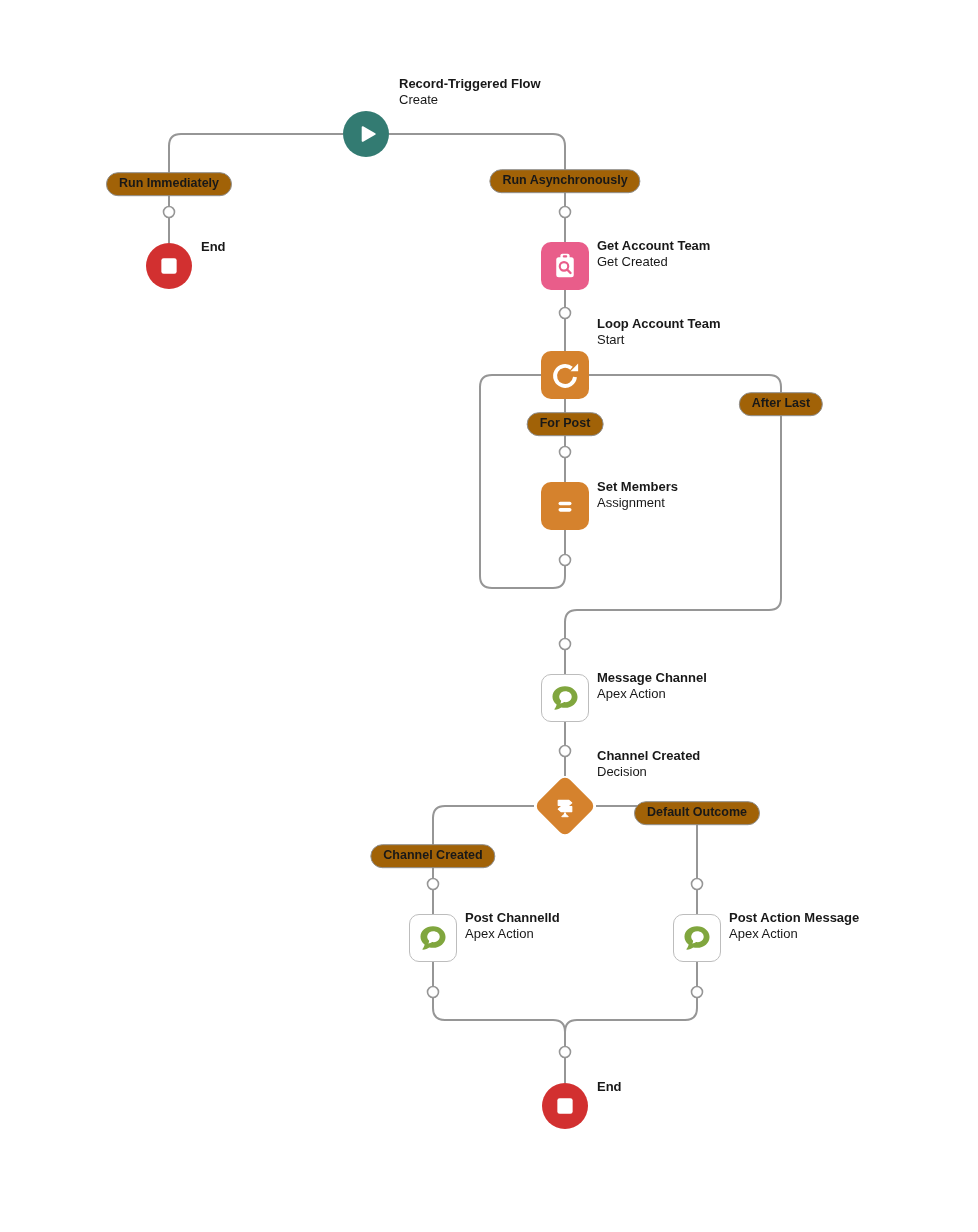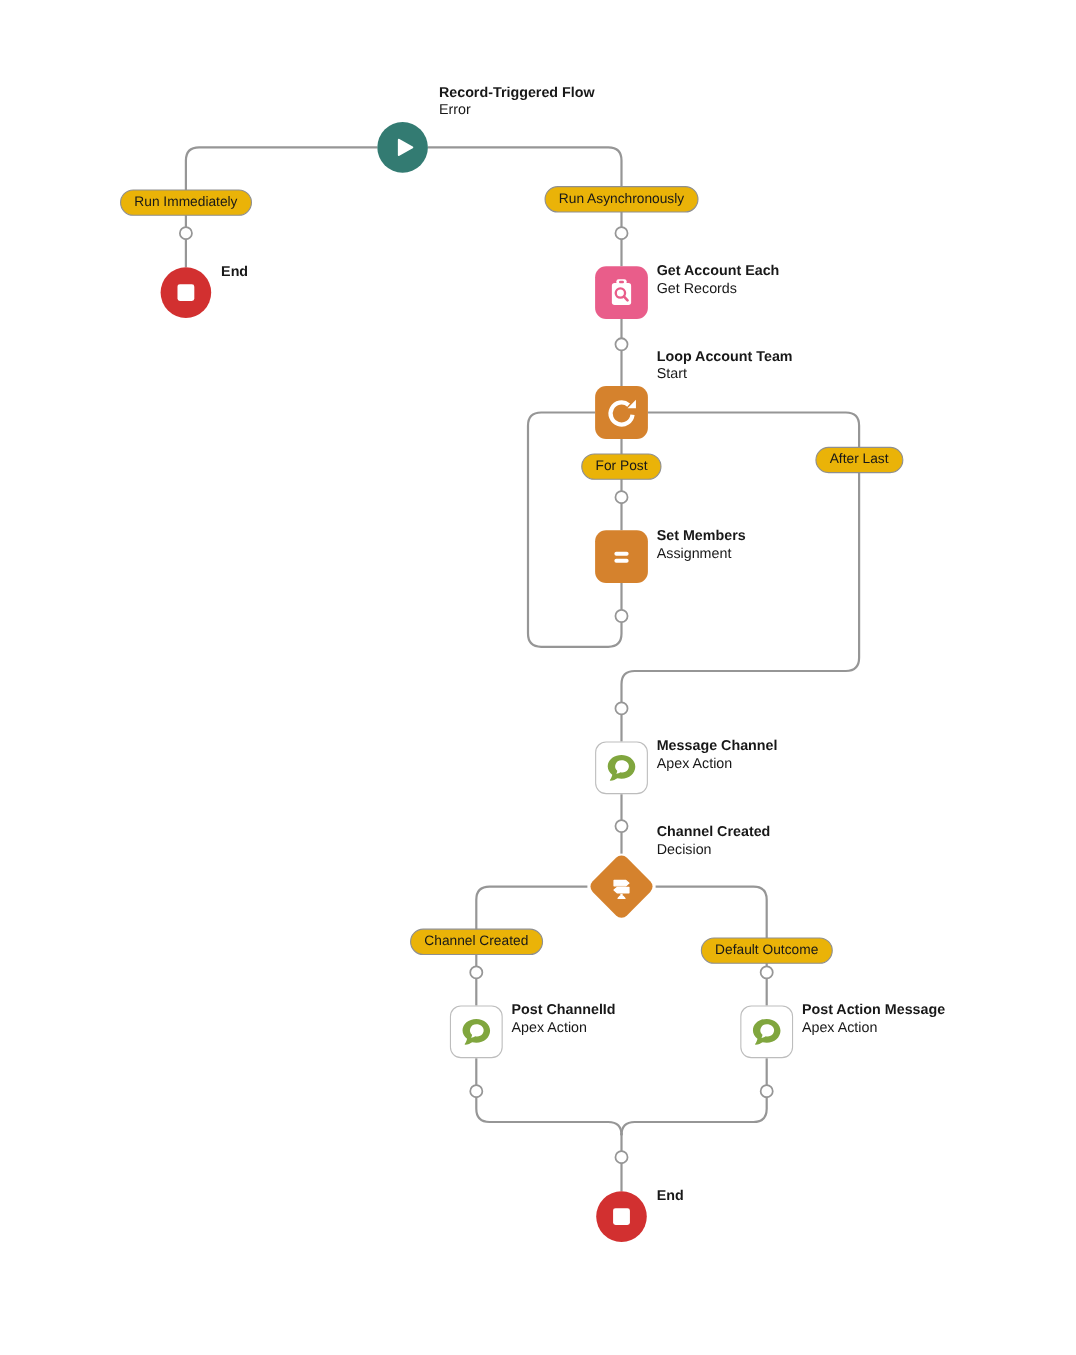--- a/index.html
+++ b/index.html
@@ -28,23 +28,23 @@
     display:flex;align-items:center;justify-content:center;
   }
   .diamond svg{transform:rotate(-45deg);}
 
   .node-label{position:absolute;color:var(--text);white-space:nowrap;}
   .node-title{font-weight:700;font-size:13px;line-height:16px;}
   .node-subtitle{font-weight:400;font-size:13px;line-height:16px;}
 
   .pill{
     position:absolute;transform:translate(-50%,-50%);
-    background:#eab308;border:1px solid var(--pill-border);
+    background:#a16207;border:1px solid var(--pill-border);
     border-radius:12px;padding:3px 12px;
-    font-size:12.5px;font-weight:400;line-height:1.25;
+    font-size:12.5px;font-weight:700;line-height:1.25;
     color:var(--text);white-space:nowrap;
   }
 </style>
 </head>
 <body>
 
 <div class="canvas">
 
   <svg width="0" height="0" style="position:absolute" aria-hidden="true">
     <defs>
@@ -83,21 +83,21 @@
     <circle class="add-circle" cx="565" cy="1052" r="5.5"></circle>
   </svg>
 
   <div class="node-icon circle" style="left:343px;top:111px;background:var(--teal)">
     <svg width="30" height="30" viewBox="0 0 24 24">
       <path fill="#ffffff" stroke="#ffffff" stroke-width="1.5" stroke-linejoin="round" d="M9.3,6.5 L19,12 L9.3,17.5 Z"></path>
     </svg>
   </div>
   <div class="node-label" style="left:399px;top:76px">
     <div class="node-title">Record-Triggered Flow</div>
-    <div class="node-subtitle">Error</div>
+    <div class="node-subtitle">Create</div>
   </div>
 
   <div class="pill" style="left:169px;top:184px">
     <span>Run Immediately</span>
   </div>
   <div class="pill" style="left:565px;top:181px">
     <span>Run Asynchronously</span>
   </div>
 
   <div class="node-icon circle" style="left:146px;top:243px;background:var(--red)">
@@ -112,39 +112,39 @@
   <div class="node-icon square" style="left:541px;top:242px;background:var(--pink)">
     <svg width="30" height="30" viewBox="0 0 24 24">
       <rect x="5" y="5" width="14" height="16" rx="2" fill="#ffffff"></rect>
       <rect x="8.3" y="2.2" width="7.4" height="4.6" rx="1.6" fill="#ffffff"></rect>
       <rect x="10.2" y="3.4" width="3.6" height="1.8" rx="0.9" fill="var(--pink)"></rect>
       <circle cx="11.2" cy="12.3" r="3.4" fill="none" stroke="var(--pink)" stroke-width="1.7"></circle>
       <line x1="13.7" y1="14.8" x2="16.4" y2="17.6" stroke="var(--pink)" stroke-width="1.9" stroke-linecap="round"></line>
     </svg>
   </div>
   <div class="node-label" style="left:597px;top:238px">
-    <div class="node-title">Get Account Each</div>
-    <div class="node-subtitle">Get Records</div>
+    <div class="node-title">Get Account Team</div>
+    <div class="node-subtitle">Get Created</div>
   </div>
 
   <div class="node-icon square" style="left:541px;top:351px;background:var(--orange)">
     <svg width="30" height="30" viewBox="0 0 24 24">
       <path d="M17.2,6.6 A8,8 0 1 0 20,13.6" fill="none" stroke="#ffffff" stroke-width="3.1"></path>
       <polygon points="16.4,8.9 22.5,8.9 22.5,2.8" fill="#ffffff"></polygon>
     </svg>
   </div>
   <div class="node-label" style="left:597px;top:316px">
     <div class="node-title">Loop Account Team</div>
     <div class="node-subtitle">Start</div>
   </div>
 
   <div class="pill" style="left:565px;top:424px">
     <span>For Post</span>
   </div>
-  <div class="pill" style="left:781px;top:418px">
+  <div class="pill" style="left:781px;top:404px">
     <span>After Last</span>
   </div>
 
   <div class="node-icon square" style="left:541px;top:482px;background:var(--orange)">
     <svg width="30" height="30" viewBox="0 0 24 24">
       <rect x="6.8" y="8.5" width="10.4" height="2.9" rx="1.45" fill="#ffffff"></rect>
       <rect x="6.8" y="13.6" width="10.4" height="2.9" rx="1.45" fill="#ffffff"></rect>
     </svg>
   </div>
   <div class="node-label" style="left:597px;top:479px">
@@ -171,21 +171,21 @@
     </svg>
   </div>
   <div class="node-label" style="left:597px;top:748px">
     <div class="node-title">Channel Created</div>
     <div class="node-subtitle">Decision</div>
   </div>
 
   <div class="pill" style="left:433px;top:856px">
     <span>Channel Created</span>
   </div>
-  <div class="pill" style="left:697px;top:864px">
+  <div class="pill" style="left:697px;top:813px">
     <span>Default Outcome</span>
   </div>
 
   <div class="node-icon square action" style="left:409px;top:914px">
     <svg width="32" height="32" viewBox="0 0 24 24">
         <use href="#icon-chat"></use>
       </svg>
   </div>
   <div class="node-label" style="left:465px;top:910px">
     <div class="node-title">Post ChannelId</div>

